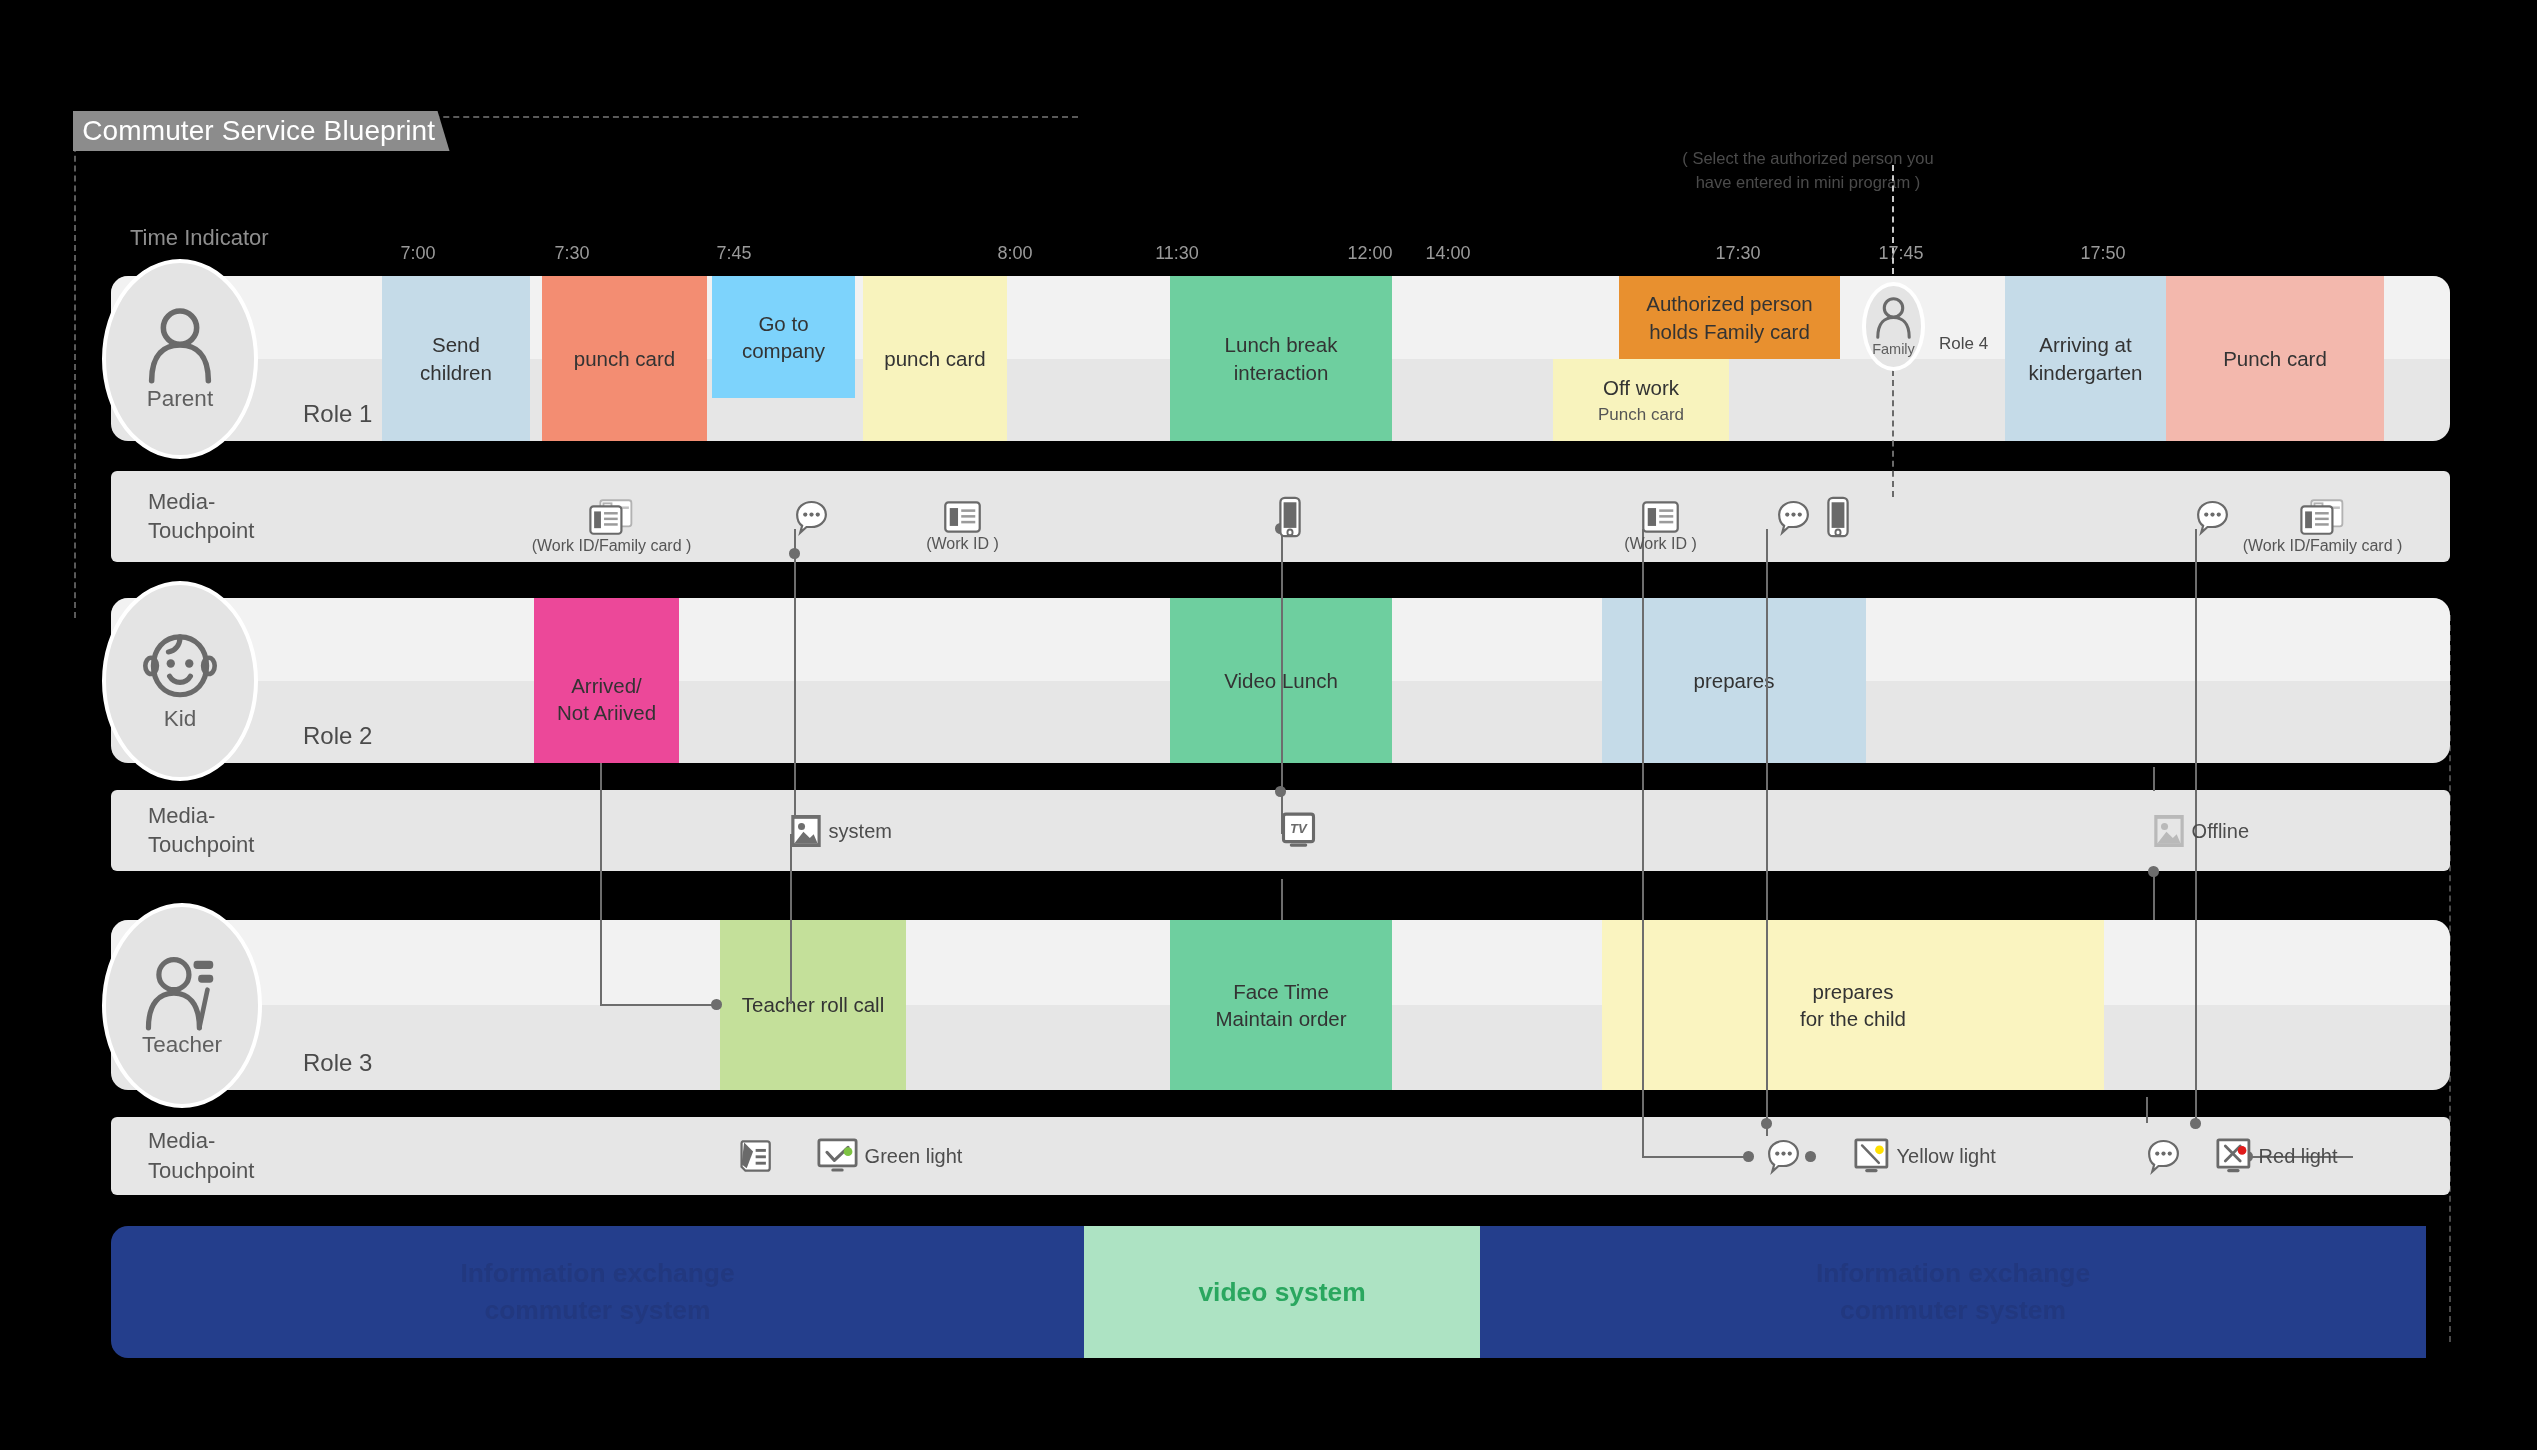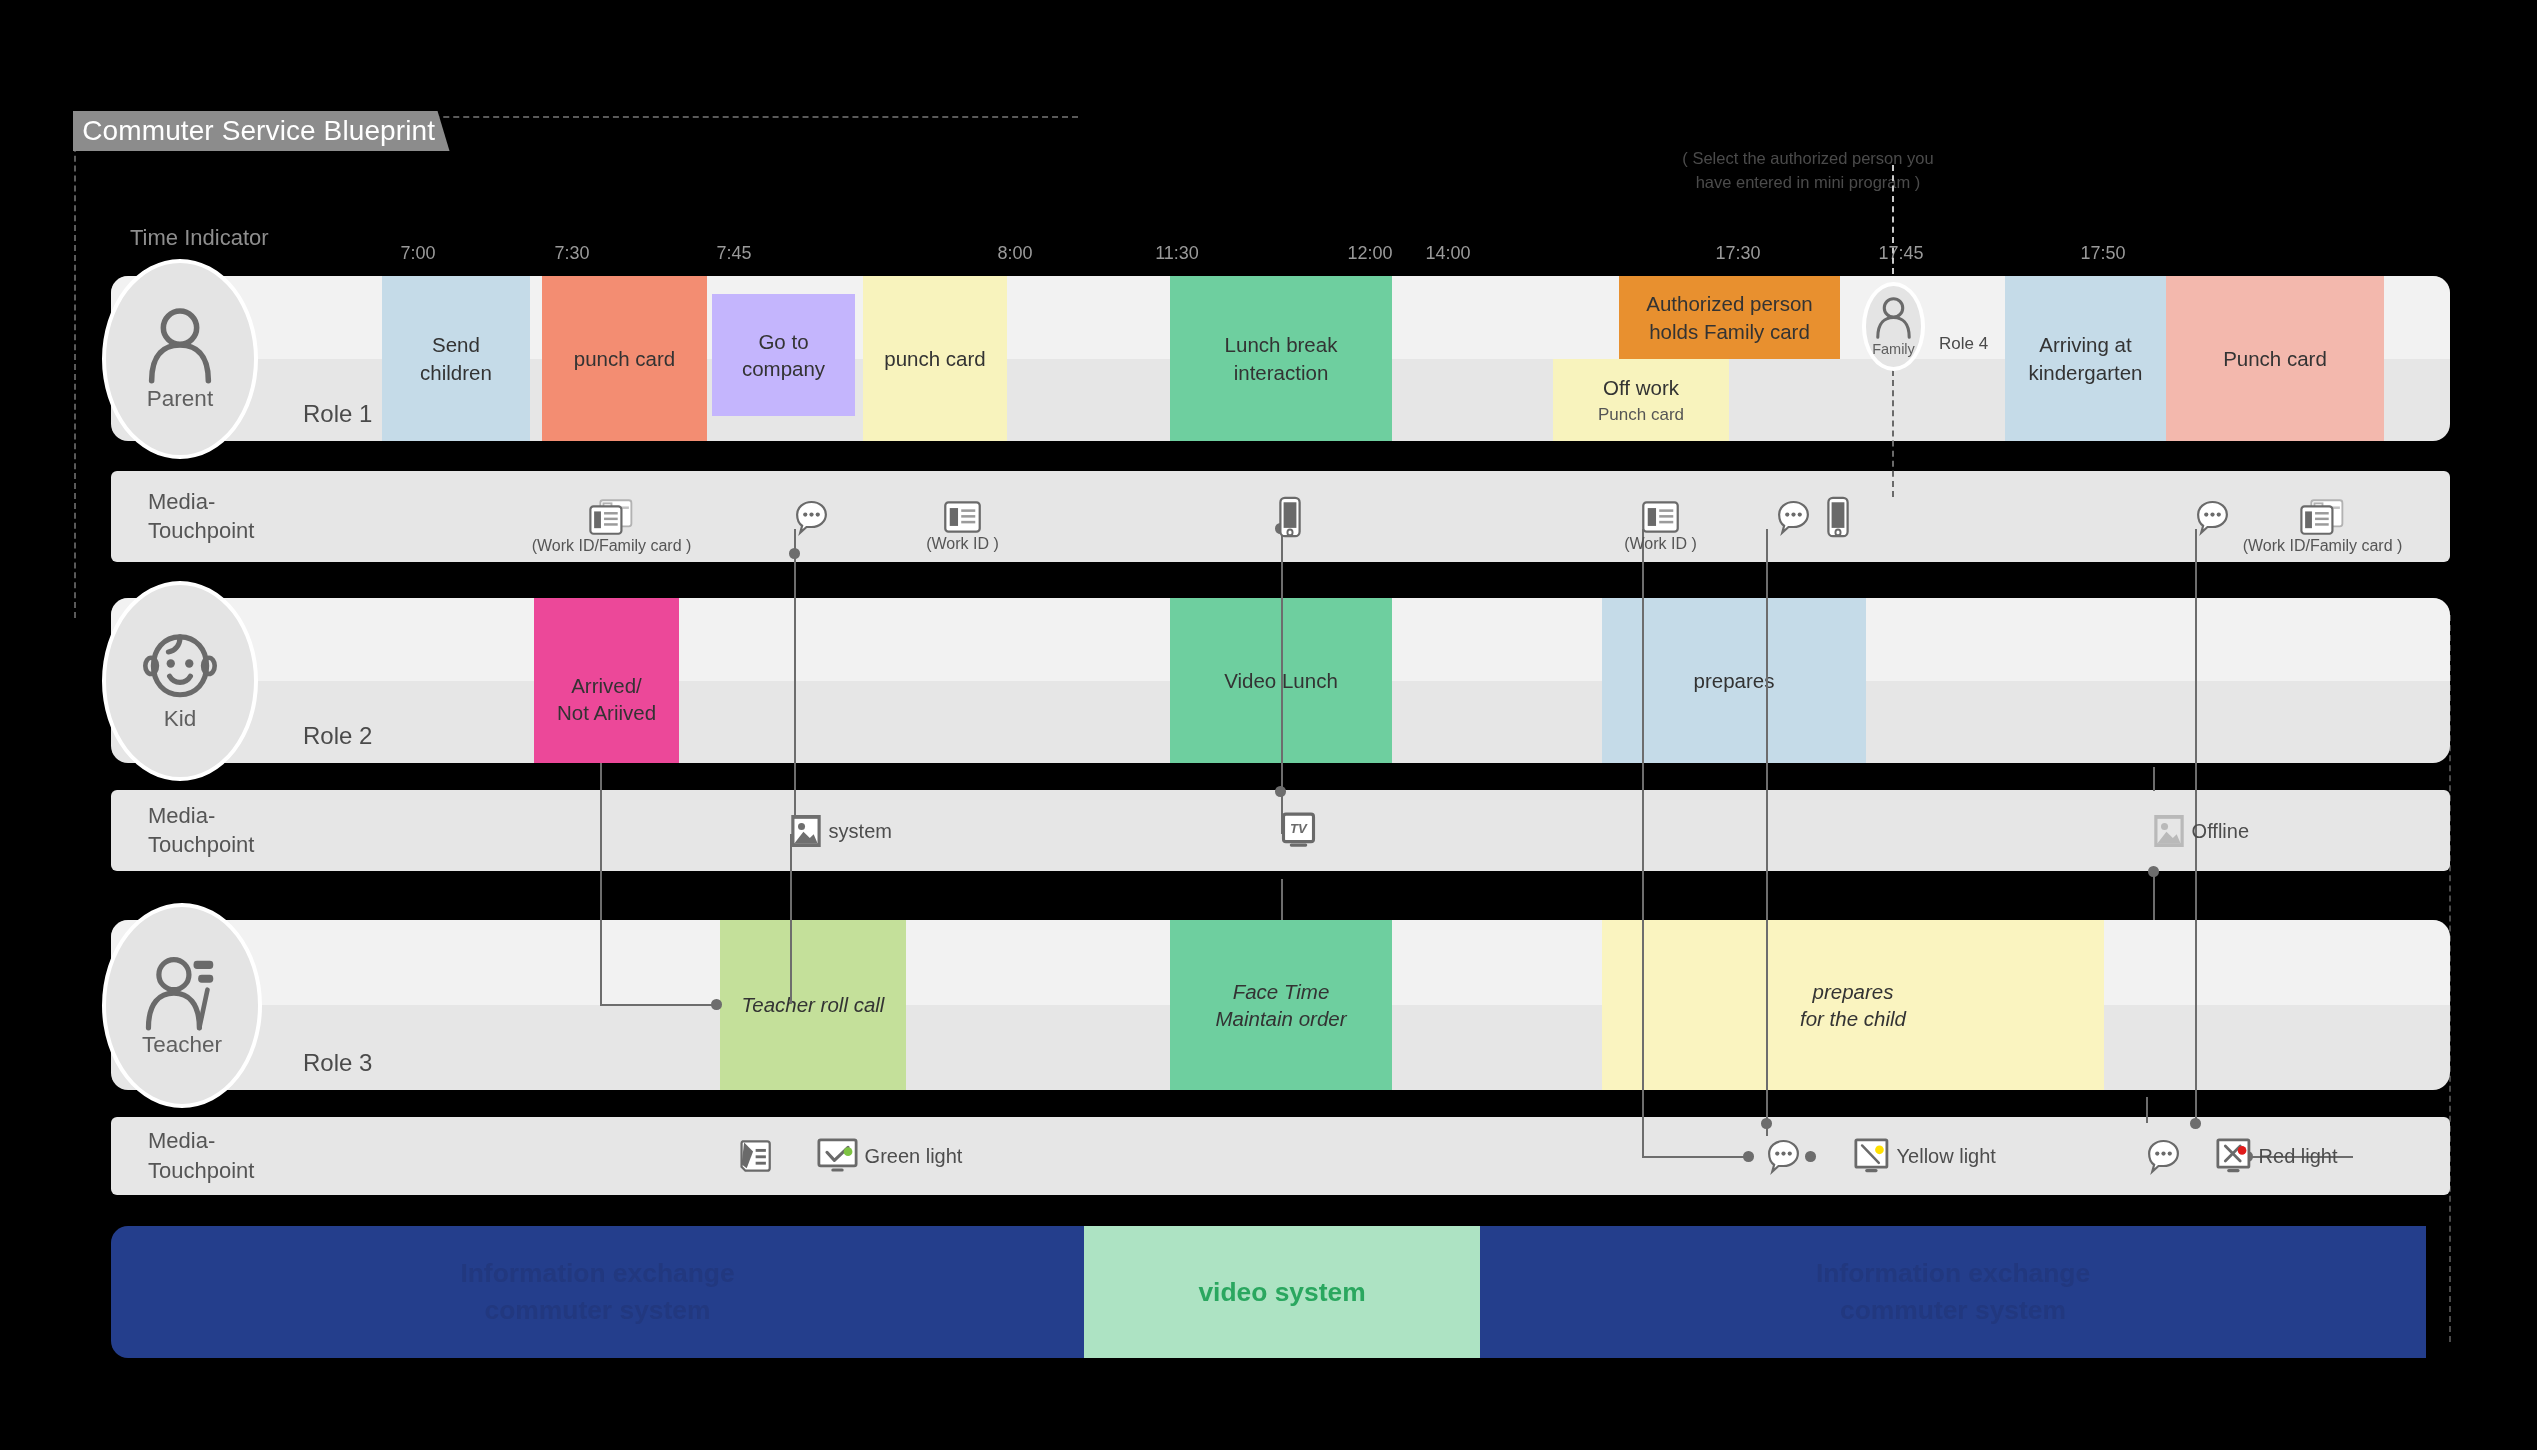--- a/index.html
+++ b/index.html
@@ -202,21 +202,21 @@
           <div>
             <div>Send</div>
             <div>children</div>
           </div>
         </div>
         <div class="blk" style="left: 431px; width: 165px; top: 0px; height: 165px; background: rgb(243, 141, 114);">
           <div>
             <div>punch card</div>
           </div>
         </div>
-        <div class="blk" style="left: 601px; width: 143px; top: 18px; height: 122px; background: #c4b5fd;">
+        <div class="blk" style="left: 601px; width: 143px; top: 0px; height: 122px; background: #7dd3fc;">
           <div>
             <div>Go to</div>
             <div>company</div>
           </div>
         </div>
         <div class="blk" style="left: 752px; width: 144px; top: 0px; height: 165px; background: rgb(248, 243, 189);">
           <div>
             <div>punch card</div>
           </div>
         </div>
@@ -262,21 +262,21 @@
           <div>
             <div>Video Lunch</div>
           </div>
         </div>
         <div class="blk" style="left: 1491px; width: 264px; top: 0px; height: 165px; background: rgb(197, 219, 232);">
           <div>
             <div>prepares</div>
           </div>
         </div>
       </div>
-      <div class="lane" style="left: 111px; top: 920px; width: 2339px; height: 170px; font-style: italic;">
+      <div class="lane" style="left: 111px; top: 920px; width: 2339px; height: 170px;">
         <div class="lane-split"></div>
         <div class="blk" style="left: 609px; width: 186px; top: 0px; height: 170px; background: rgb(196, 224, 154);">
           <div>
             <div>Teacher roll call</div>
           </div>
         </div>
         <div class="blk" style="left: 1059px; width: 222px; top: 0px; height: 170px; background: rgb(110, 207, 159);">
           <div>
             <div>Face Time</div>
             <div>Maintain order</div>

